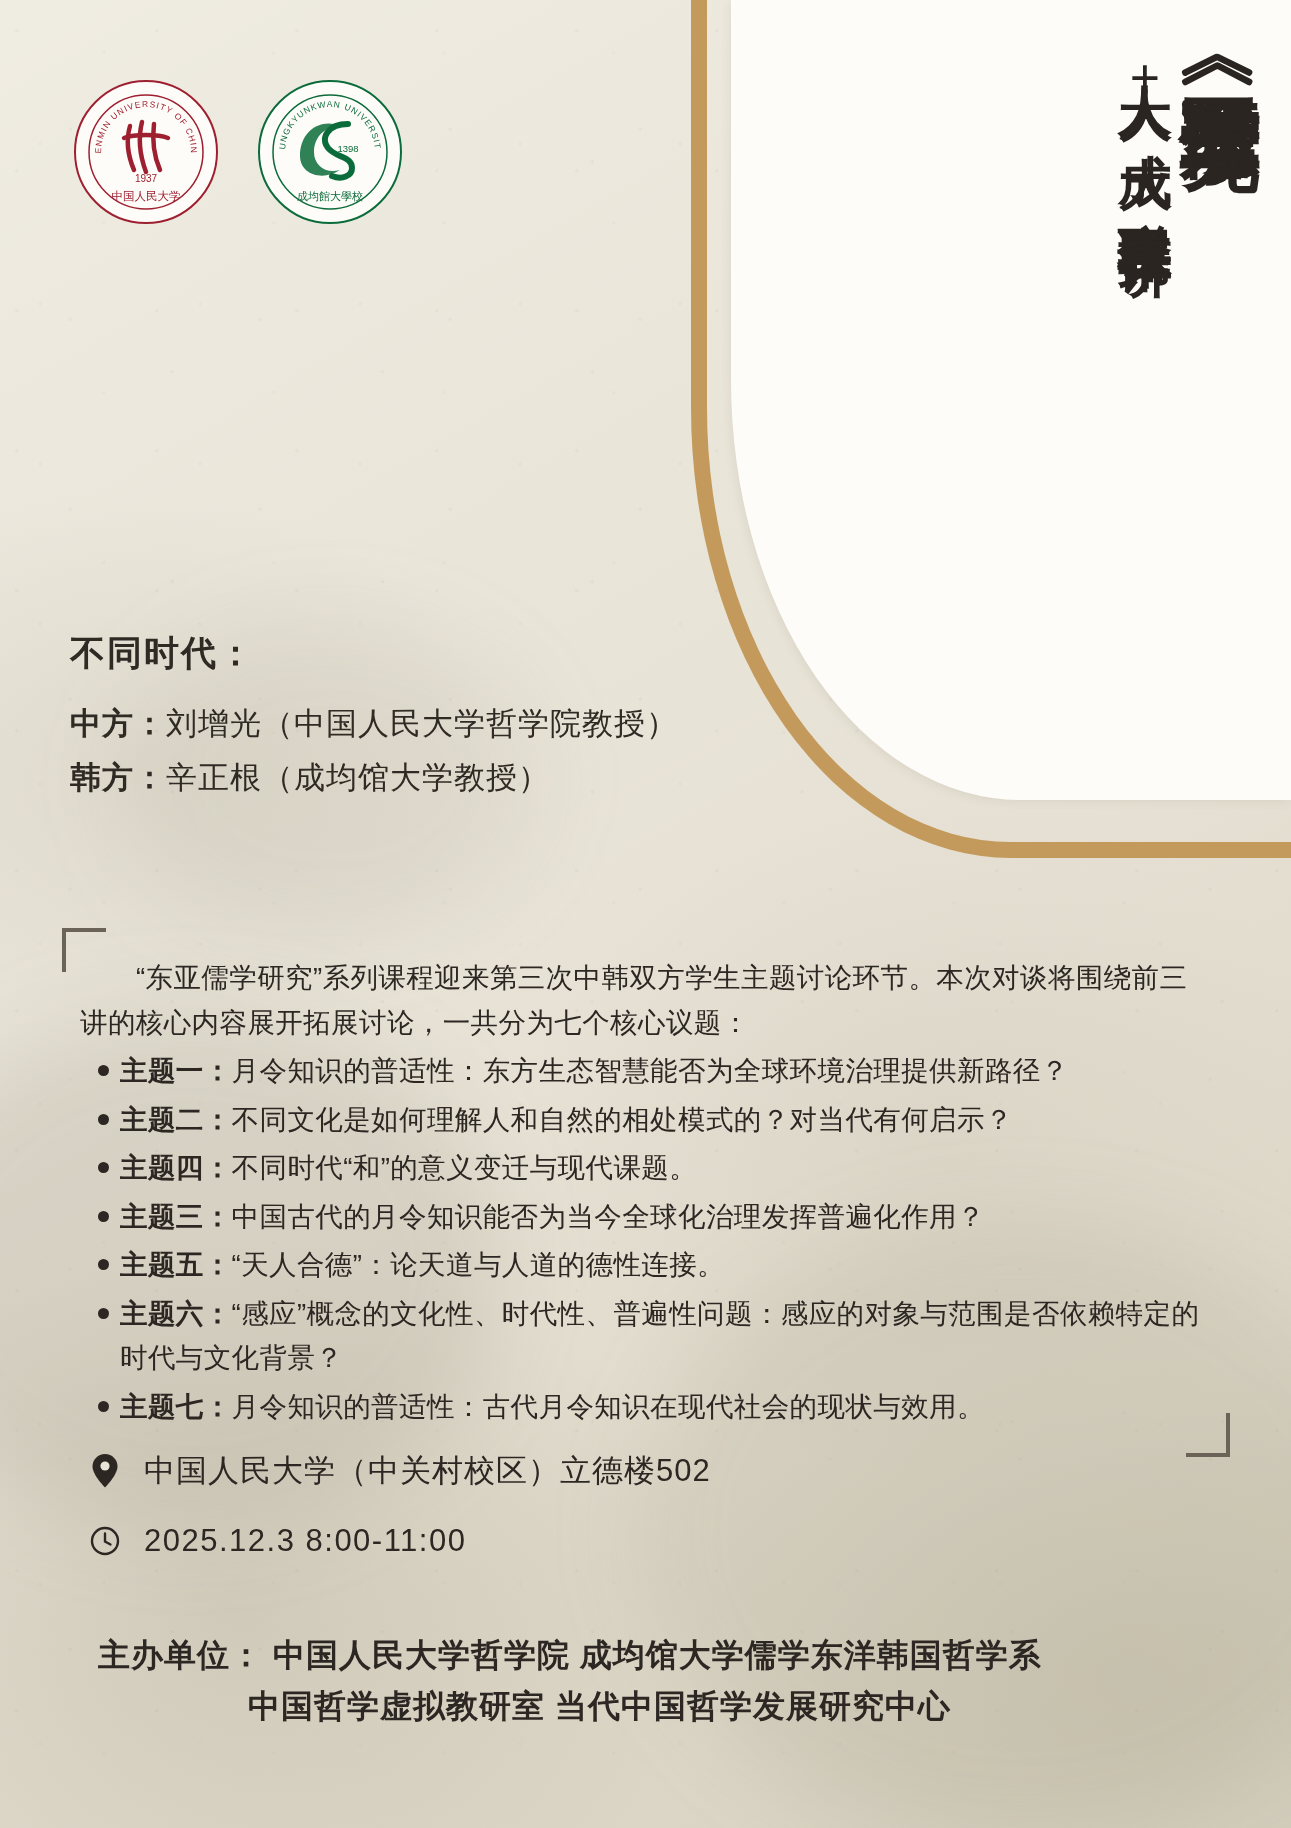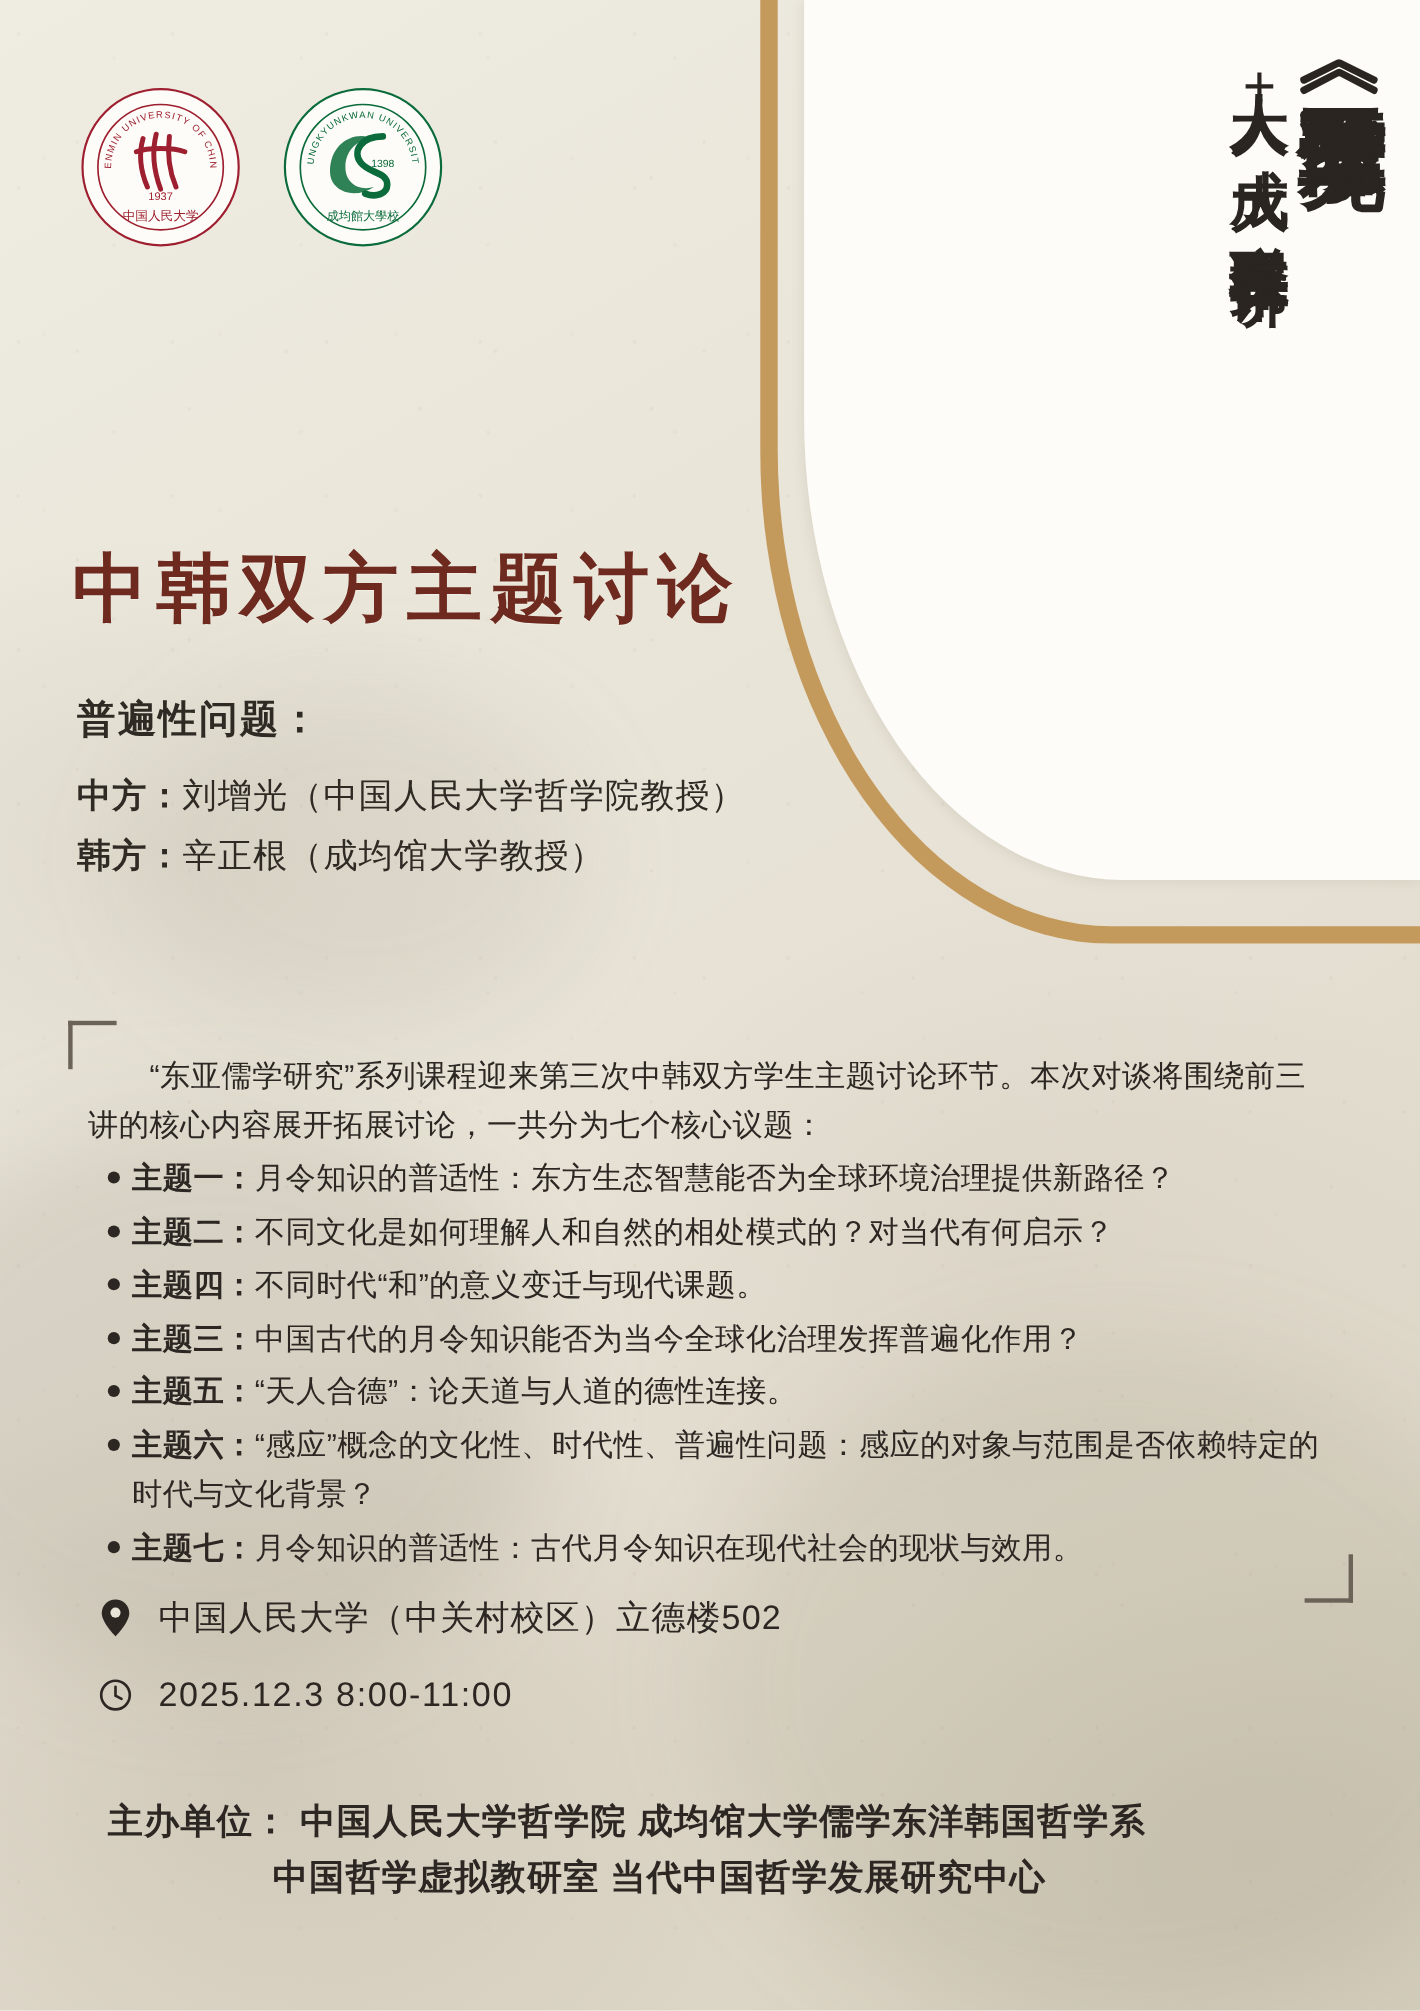--- a/index.html
+++ b/index.html
@@ -286,24 +286,23 @@
           <textPath href="#skkTop" startOffset="50%" text-anchor="middle">SUNGKYUNKWAN UNIVERSITY</textPath>
         </text>
         <path d="M44 78 C44 52 66 40 84 48 C70 48 58 58 58 74 C58 88 70 96 84 92 C66 104 44 96 44 78 Z" fill="#0b6b3a" opacity="0.85"></path>
         <path d="M92 46 C72 46 64 60 72 70 C80 80 96 78 96 90 C96 98 86 102 76 98" fill="none" stroke="#0b6b3a" stroke-width="6" stroke-linecap="round"></path>
         <text x="92" y="74" font-family="Liberation Sans, sans-serif" font-size="9.5" fill="#0b6b3a" text-anchor="middle">1398</text>
         <text x="74" y="122" font-family="Liberation Serif, serif" font-size="11" fill="#0b6b3a" text-anchor="middle">成均館大學校</text>
       </svg>
     </div>
   </div>
 
-  <div class="headline">中韩双方主题讨论</div>
 
   <div class="advisors">
-    <div class="adv-title">普遍性问题：</div>
+    <div class="adv-title">不同时代：</div>
     <div class="adv-row">
       <b>中方：</b><span>刘增光（中国人民大学哲学院教授）</span>
     </div>
     <div class="adv-row">
       <b>韩方：</b><span>辛正根（成均馆大学教授）</span>
     </div>
   </div>
 
   <div class="body-block">
     <div class="corner tl"></div>

